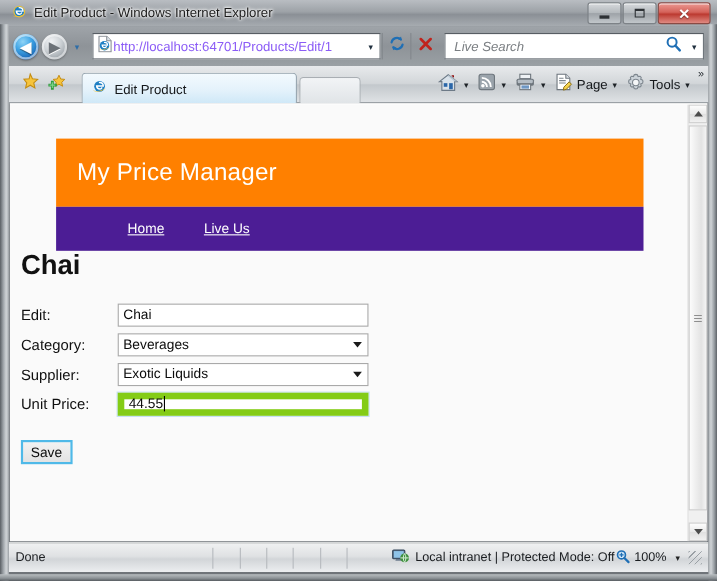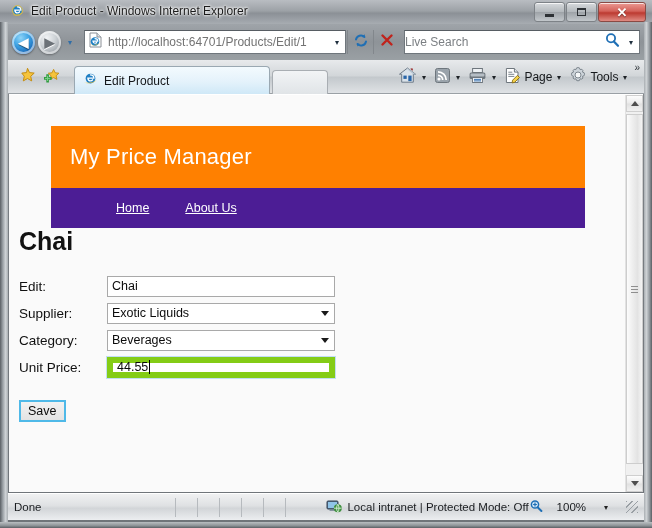--- a/index.html
+++ b/index.html
@@ -76,40 +76,40 @@
   #fwdbtn .navarrow{color:#6c7278;text-shadow:0 1px 0 #fff;}
   #recentdrop{position:absolute;left:56px;top:13px;width:12px;height:10px;
     display:flex;align-items:center;justify-content:center;color:#2f6ea8;font-size:8px;}
   #urlbox{
     position:absolute;left:76px;top:6px;width:262px;height:24px;
     background:#fff;border:1px solid #6f767c;border-top-color:#575d63;
     box-sizing:border-box;display:flex;align-items:center;
   }
   #urlbox .favicon{margin-left:3px;flex:0 0 auto;}
   #urlbox .urltext{
-    font-size:12px;color:#737373;margin-left:5px;white-space:nowrap;overflow:hidden;flex:1 1 auto;
+    font-size:12px;color:#8b5cf6;white-space:nowrap;overflow:hidden;flex:1 1 auto;
   }
   #urlbox .urlcaret{
     width:16px;height:22px;display:flex;align-items:center;justify-content:center;
     color:#20303f;font-size:8px;flex:0 0 auto;
   }
   .tbmini{
     position:absolute;top:6px;width:25px;height:24px;
     border-left:1px solid #82878c;
     display:flex;align-items:center;justify-content:center;
   }
   #refreshbtn{left:339px;}
   #stopbtn{left:365px;}
   #searchbox{
     position:absolute;left:396px;top:6px;width:236px;height:24px;
     background:#fff;border:1px solid #6f767c;border-top-color:#575d63;
     box-sizing:border-box;display:flex;align-items:center;
   }
   #searchbox .ph{
-    font-size:12px;color:#7b7f83;flex:1 1 auto;
+    font-size:12px;color:#7b7f83;font-style:italic;margin-left:8px;flex:1 1 auto;
   }
   .magnifier{flex:0 0 auto;margin-right:2px;}
   #searchbox .scaret{width:16px;display:flex;align-items:center;justify-content:center;
     color:#20303f;font-size:8px;flex:0 0 auto;}
 
   
   #tabrow{
     position:absolute;left:8px;top:60px;width:636px;height:34px;
     background:linear-gradient(180deg,#e8eaec 0%,#d2d6d9 48%,#c3c8cc 52%,#dfe2e5 100%);
     border-bottom:1px solid #9aa0a5;
@@ -234,21 +234,21 @@
     height:19px;display:flex;align-items:center;
     border-right:1px solid #b6babe;padding:0 6px;font-size:11.5px;color:#1a1d20;
   }
   #st-done{width:280px;border-right:1px solid #b6babe;}
   .sep{width:38px;height:19px;border-right:1px solid #b6babe;}
   #st-zone{
     display:flex;align-items:center;gap:5px;margin-left:40px;
     font-size:11.5px;color:#1a1d20;white-space:nowrap;
   }
   #st-zoom{
-    margin-left:auto;display:flex;align-items:center;gap:13px;
+    margin-left:auto;display:flex;align-items:center;gap:3px;
     font-size:11.5px;color:#1a1d20;padding-right:4px;
   }
   #st-zoomcaret{width:14px;display:flex;align-items:center;justify-content:center;
     color:#222;font-size:8px;}
   #resizegrip{
     width:12px;height:12px;margin-right:2px;
     background:
       repeating-linear-gradient(135deg,#9aa0a5 0 1px,transparent 1px 4px);
   }
 </style>
@@ -451,47 +451,47 @@
 
   <div id="viewport">
     <div id="pagebody">
 
       <div id="site">
         <div id="banner">
           <span class="sitetitle">My Price Manager</span>
         </div>
         <div id="nav">
           <a href="#" class="nav-home">Home</a>
-          <a href="#" class="nav-about">About Us</a>
+          <a href="#" class="nav-about">Live Us</a>
         </div>
       </div>
 
       <div id="pagetitle">Chai</div>
 
       <div id="form">
 
         <div class="frow">
           <span class="flabel">Edit:</span>
           <span class="fctl">
             <span class="val">Chai</span>
           </span>
         </div>
 
         <div class="frow">
+          <span class="flabel">Category:</span>
+          <span class="fctl">
+            <span class="val">Beverages</span>
+            <span class="selarrow"></span>
+          </span>
+        </div>
+
+        <div class="frow">
           <span class="flabel">Supplier:</span>
           <span class="fctl">
             <span class="val">Exotic Liquids</span>
-            <span class="selarrow"></span>
-          </span>
-        </div>
-
-        <div class="frow">
-          <span class="flabel">Category:</span>
-          <span class="fctl">
-            <span class="val">Beverages</span>
             <span class="selarrow"></span>
           </span>
         </div>
 
         <div class="frow">
           <span class="flabel">Unit Price:</span>
           <span class="fctl focused">
             <span class="val">44.55</span>
             <span class="caretbar"></span>
           </span>

